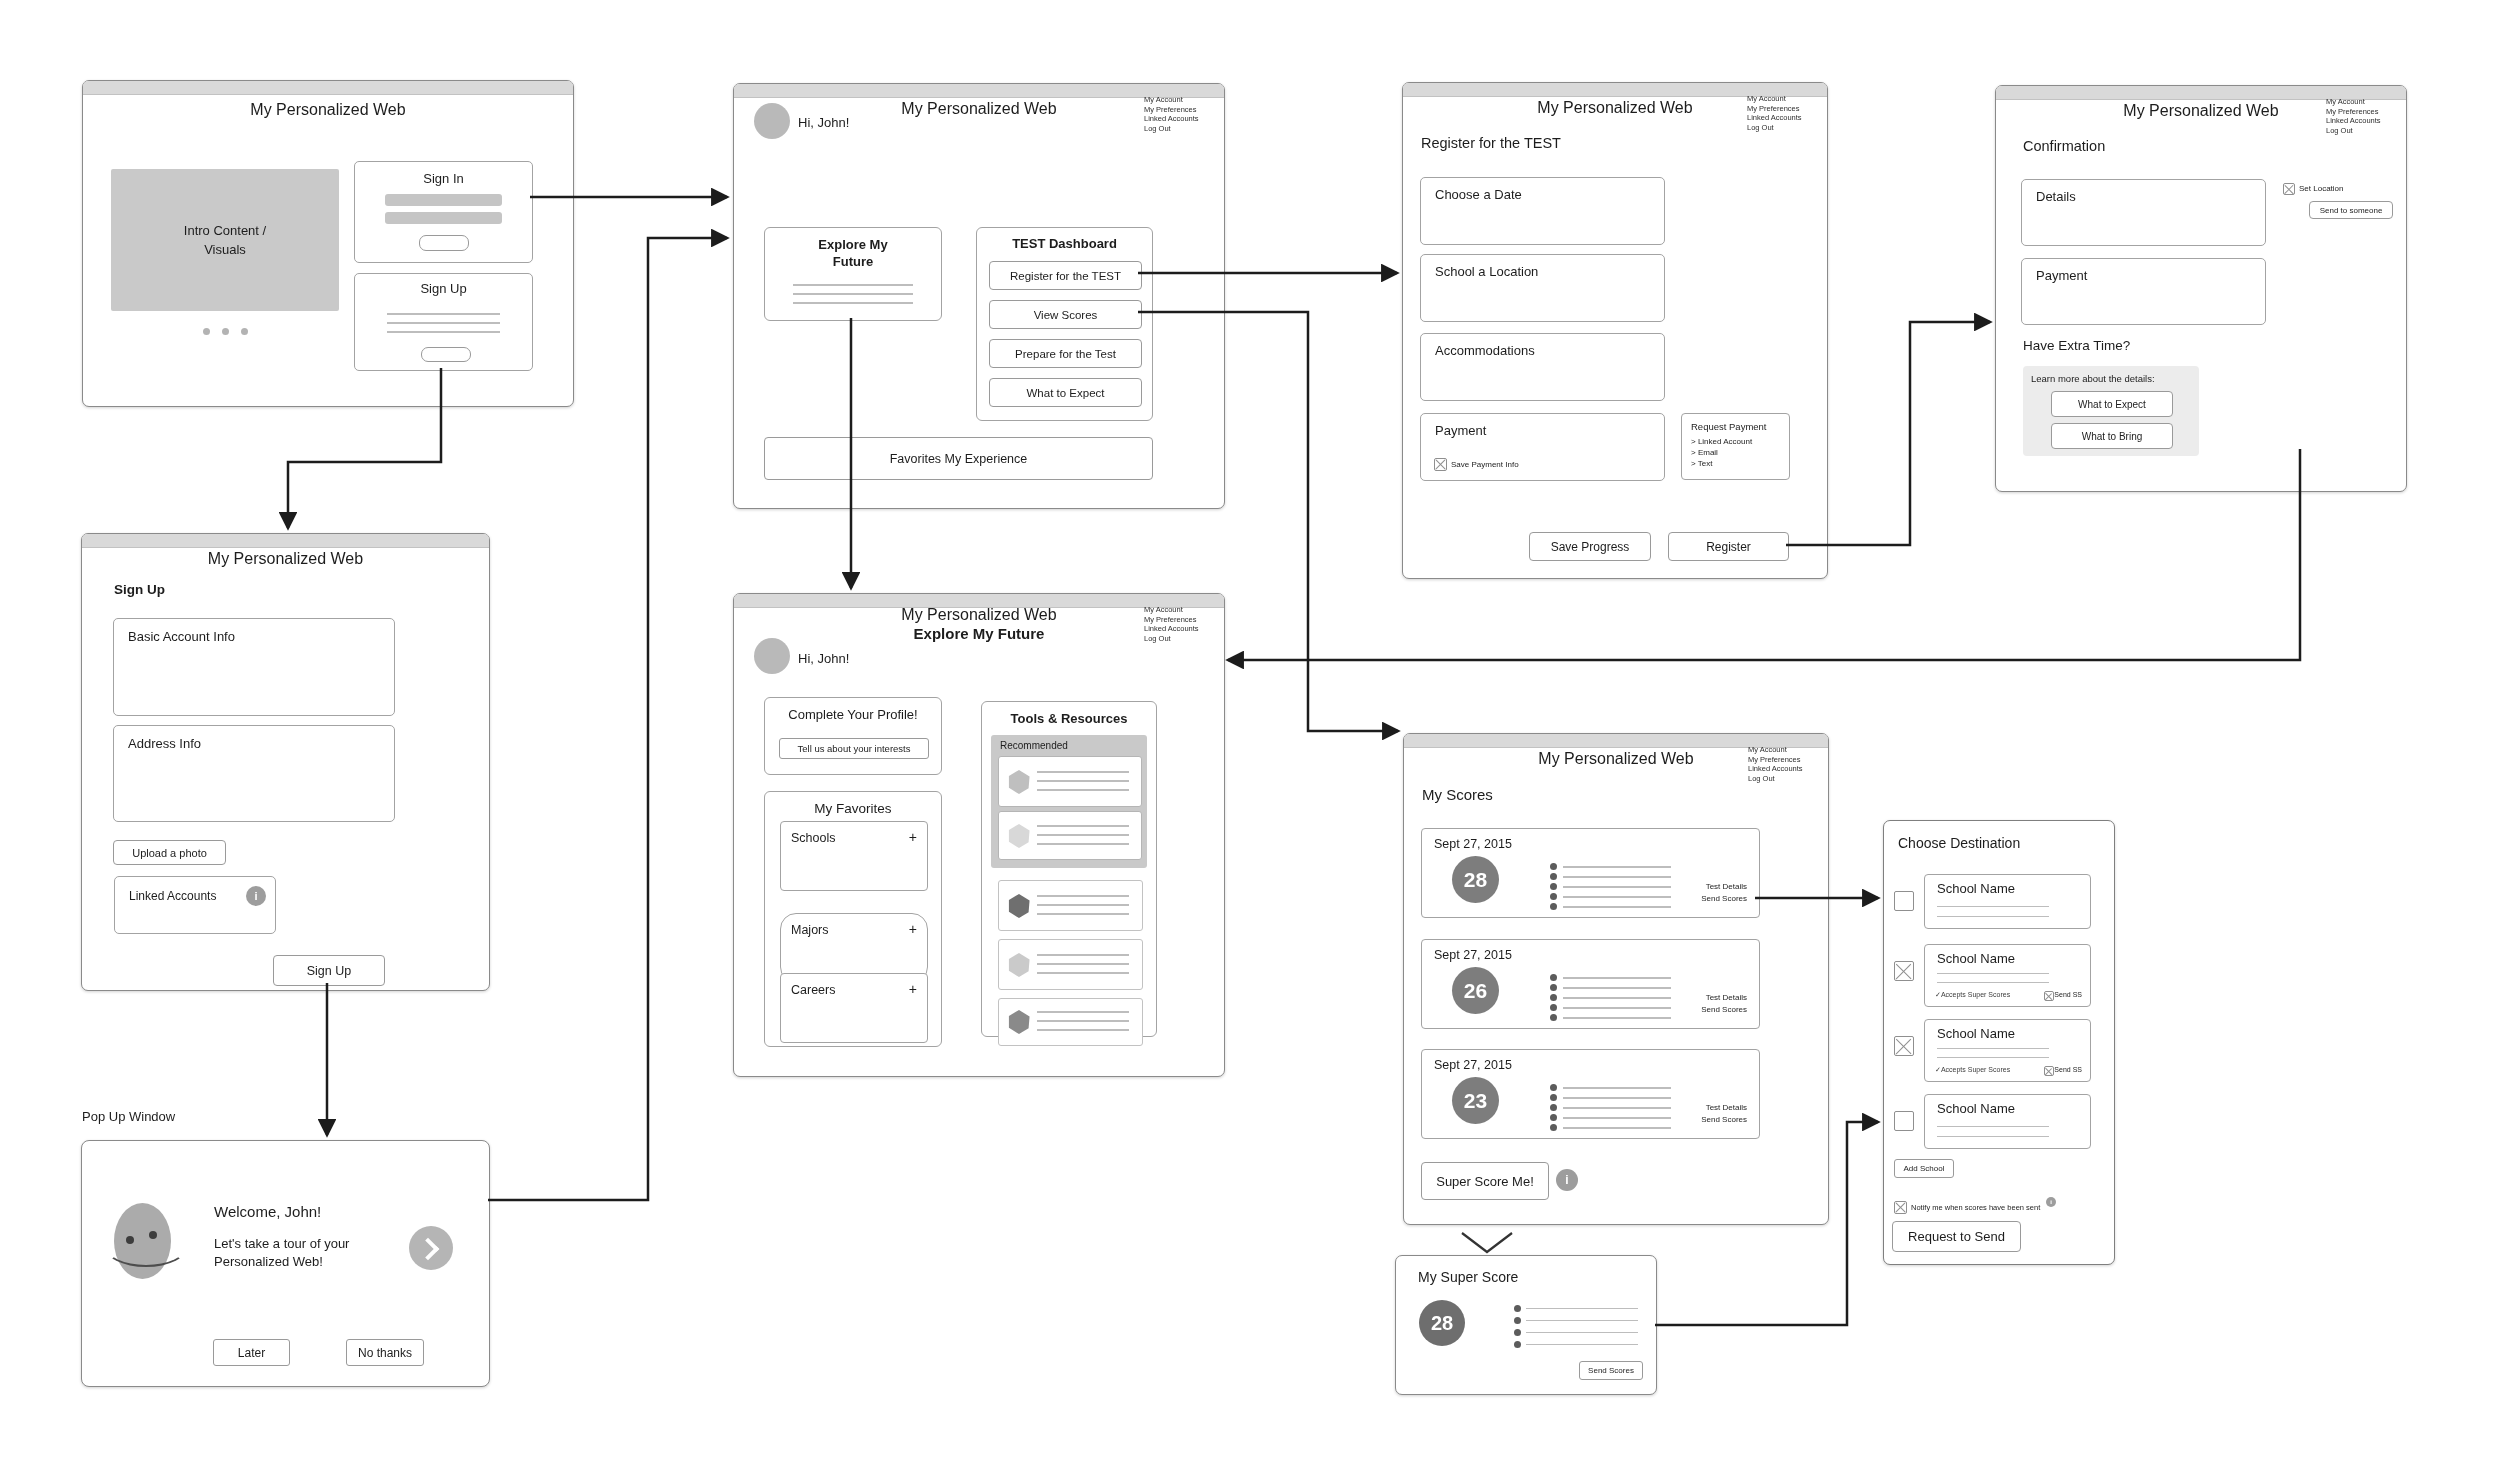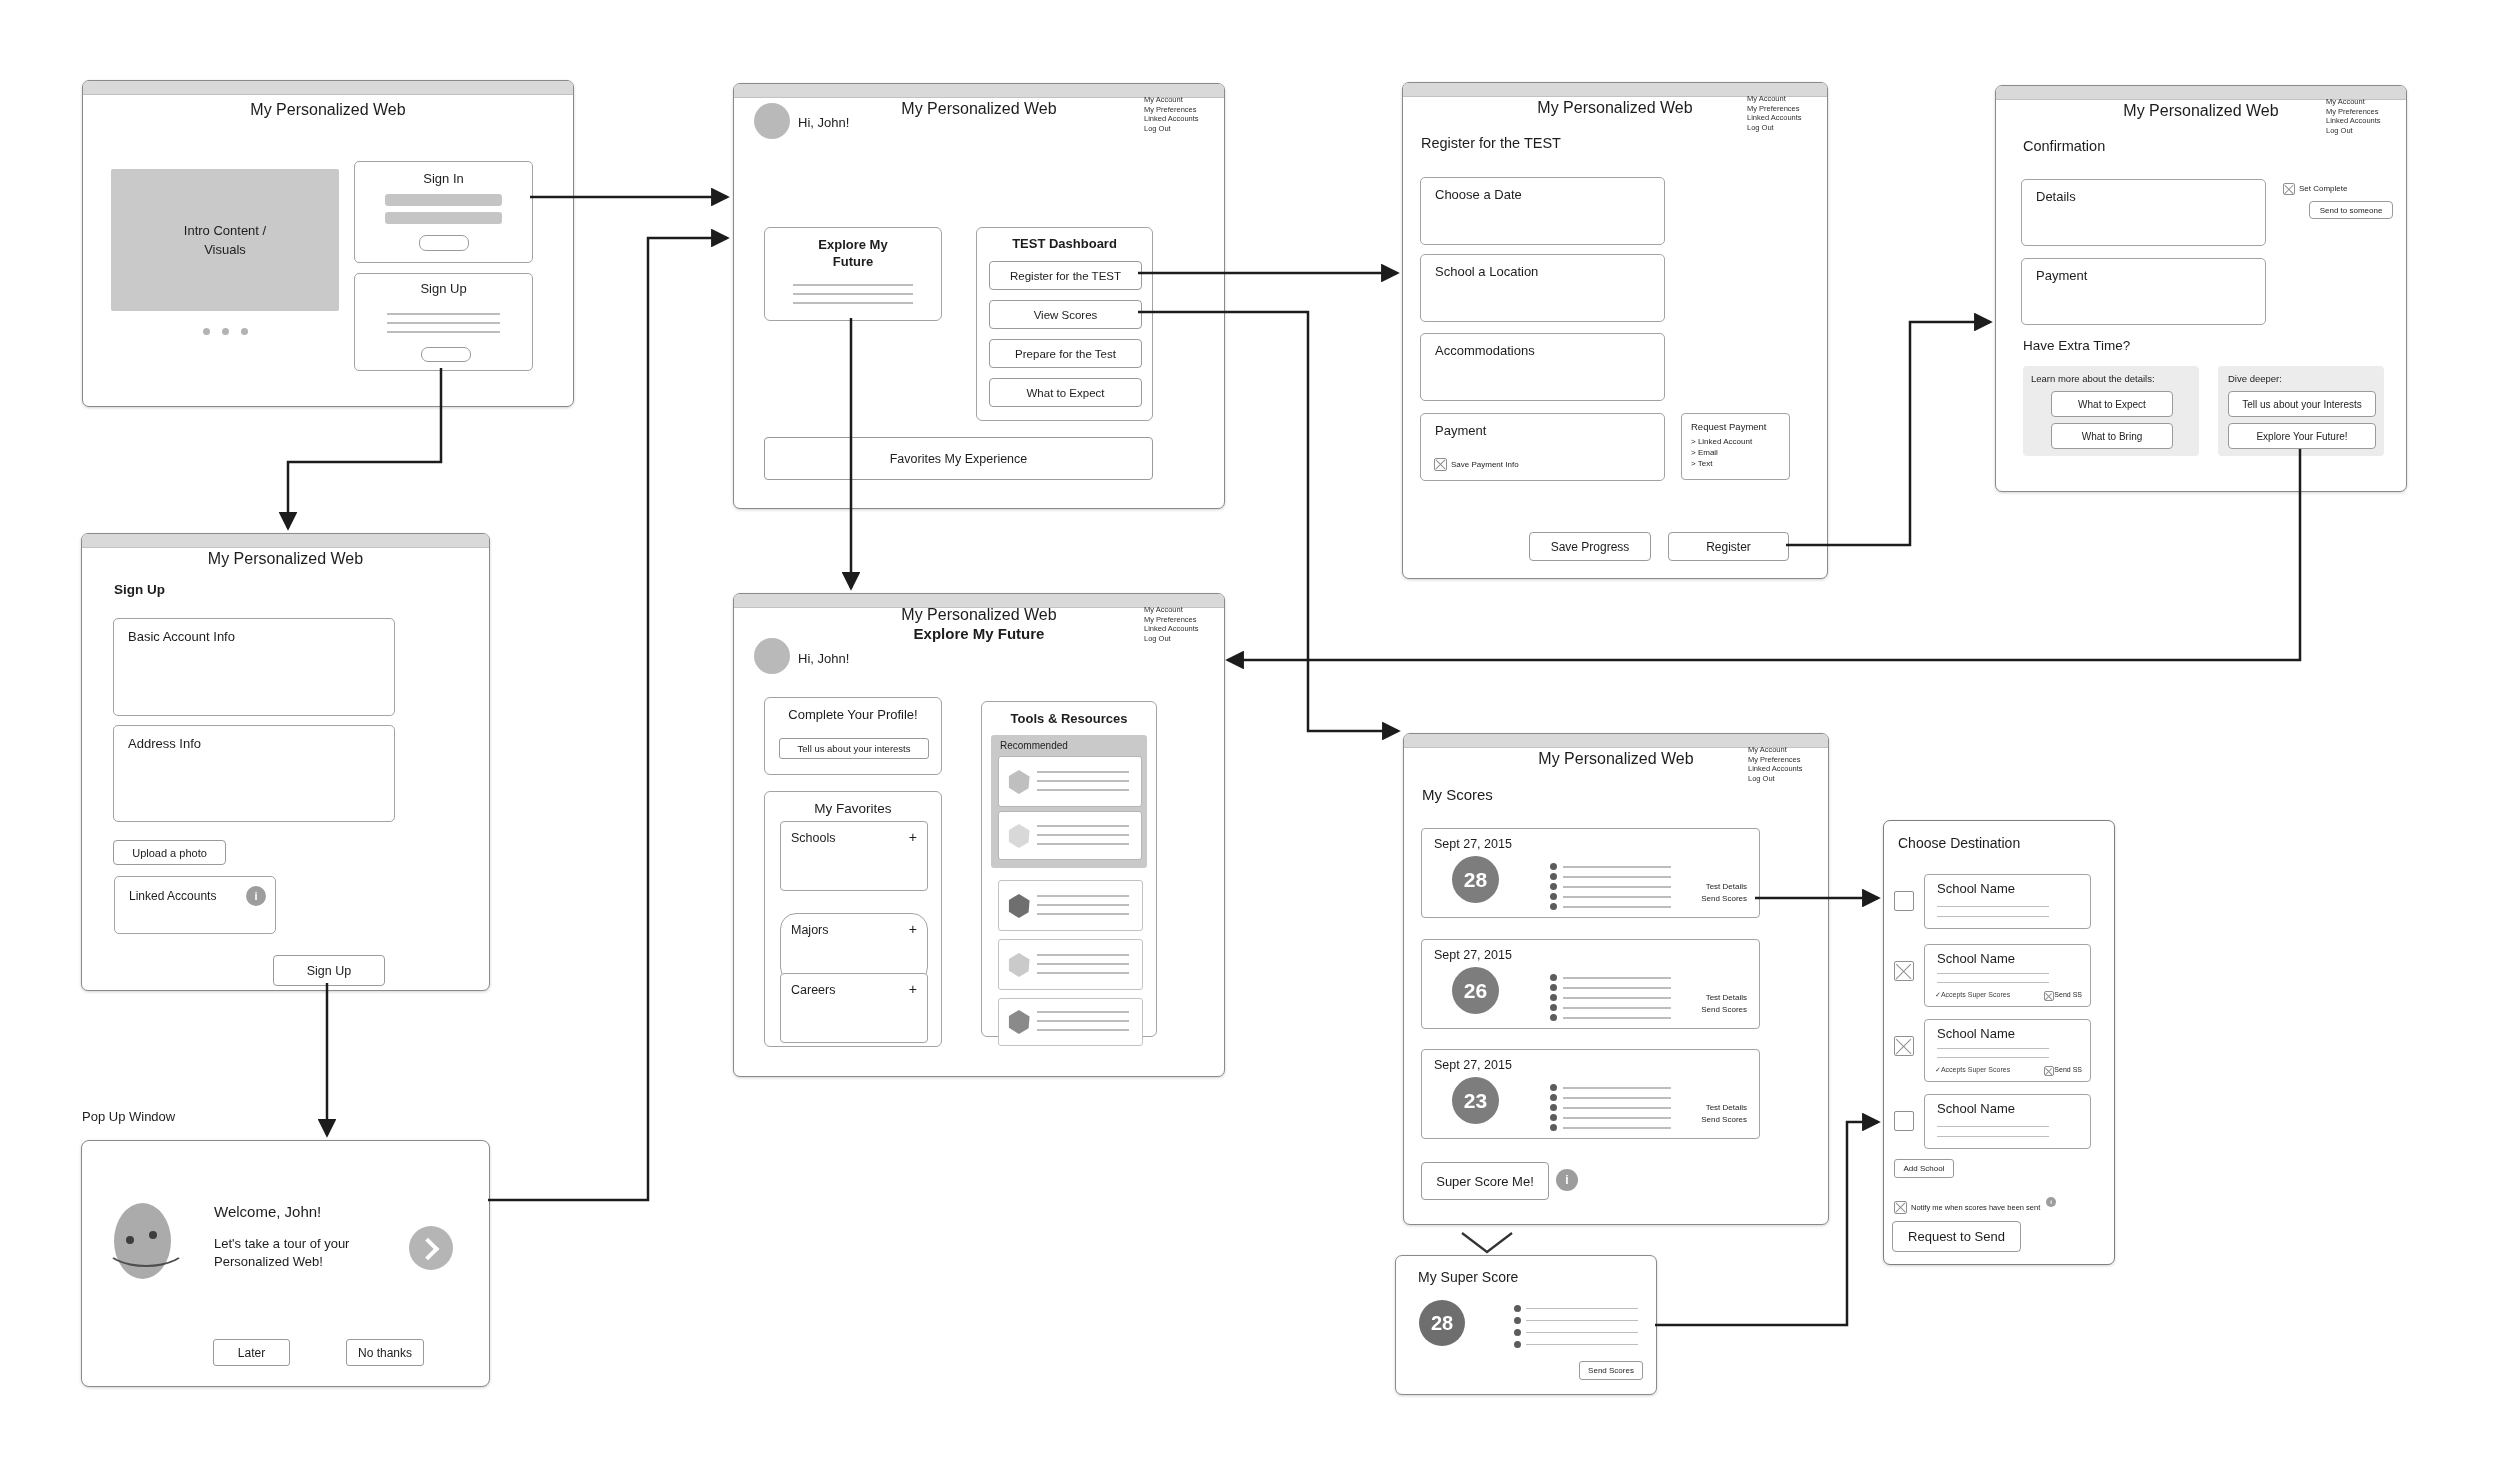--- a/index.html
+++ b/index.html
@@ -147,38 +147,33 @@
     <div>My Preferences</div>
     <div>Linked Accounts</div>
     <div>Log Out</div>
   </div>
   <div class="lbl" style="left:27px;top:52px;font-size:14.5px;">Confirmation</div>
 
   <div class="box" style="left:25px;top:93px;width:243px;height:65px;">
     <div class="lbl" style="left:14px;top:9px;font-size:13px;">Details</div>
   </div>
   <div class="cb cbx" style="left:287px;top:97px;width:10px;height:10px;"></div>
-  <div class="lbl" style="left:303px;top:98px;font-size:8px;">Set Complete</div>
+  <div class="lbl" style="left:303px;top:98px;font-size:8px;">Set Location</div>
   <div class="btn" style="left:285px;top:115px;width:82px;height:16px;font-size:8px;border-radius:4px;margin-left:28px;">Send to someone</div>
 
   <div class="box" style="left:25px;top:172px;width:243px;height:65px;">
     <div class="lbl" style="left:14px;top:9px;font-size:13px;">Payment</div>
   </div>
 
   <div class="lbl" style="left:27px;top:252px;font-size:13.5px;">Have Extra Time?</div>
 
   <div class="gpanel" style="left:27px;top:280px;width:176px;height:90px;">
     <div class="lbl" style="left:8px;top:7px;font-size:9.5px;">Learn more about the details:</div>
     <div class="btn" style="left:28px;top:25px;width:120px;height:24px;font-size:10px;">What to Expect</div>
     <div class="btn" style="left:28px;top:57px;width:120px;height:24px;font-size:10px;">What to Bring</div>
-  </div>
-  <div class="gpanel" style="left:222px;top:280px;width:166px;height:90px;">
-    <div class="lbl" style="left:10px;top:7px;font-size:9.5px;">Dive deeper:</div>
-    <div class="btn" style="left:10px;top:25px;width:146px;height:24px;font-size:10px;">Tell us about your Interests</div>
-    <div class="btn" style="left:10px;top:57px;width:146px;height:24px;font-size:10px;">Explore Your Future!</div>
   </div>
 </div>
 
 <div class="screen" style="left:81px;top:533px;width:407px;height:456px;">
   <div class="tbar"></div>
   <div class="ttl" style="top:16px;">My Personalized Web</div>
   <div class="lbl" style="left:32px;top:48px;font-size:13.5px;font-weight:bold;">Sign Up</div>
 
   <div class="box" style="left:31px;top:84px;width:280px;height:96px;">
     <div class="lbl" style="left:14px;top:10px;font-size:13px;">Basic Account Info</div>

